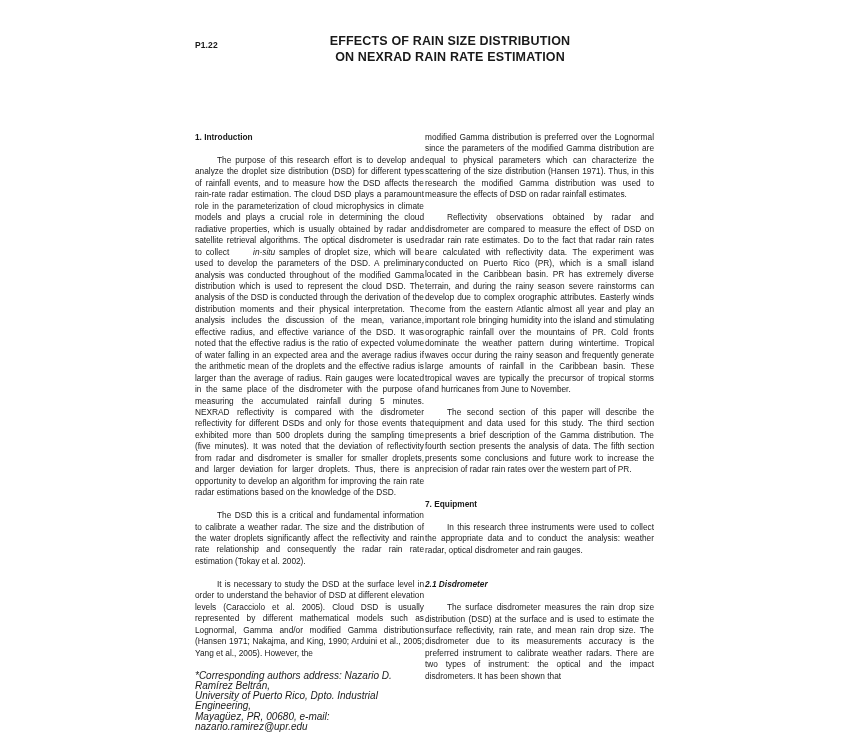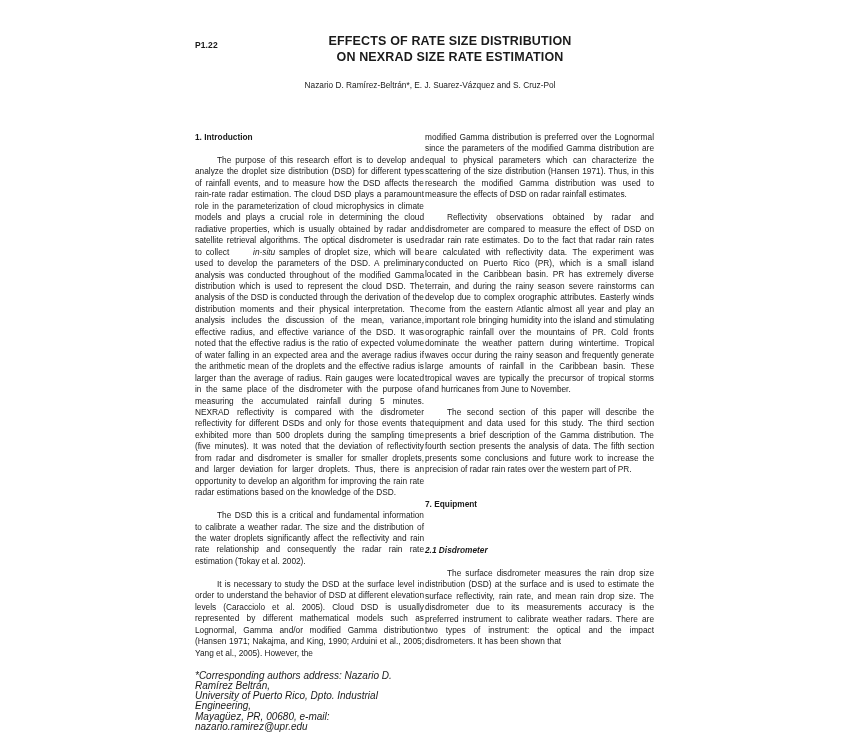--- a/index.html
+++ b/index.html
@@ -111,25 +111,24 @@
   }
 </style>
 </head>
 <body>
 
 <div class="page">
 
   <div class="header">
     <div class="paper-id">P1.22</div>
     <div class="title-block">
-      <div class="title-line">EFFECTS OF RATE SIZE DISTRIBUTION</div>
-      <div class="title-line">ON NEXRAD SIZE RATE ESTIMATION</div>
+      <div class="title-line">EFFECTS OF RAIN SIZE DISTRIBUTION</div>
+      <div class="title-line">ON NEXRAD RAIN RATE ESTIMATION</div>
     </div>
     <div class="authors-block">
-      <div class="author-line">Nazario D. Ramírez-Beltrán*, E. J. Suarez-Vázquez and S. Cruz-Pol</div>
     </div>
   </div>
 
   <div class="columns">
 
     <div class="col">
       <h2 class="sec">1.  Introduction</h2>
       <div class="gap-sm"></div>
       <p class="para"><span>The purpose of this research effort is to develop and analyze the droplet size distribution (DSD) for different types of rainfall events, and to measure how the DSD affects the rain-rate radar estimation.  The cloud DSD plays a paramount role in the parameterization of cloud microphysics in climate models and plays a crucial role in determining the cloud radiative properties, which is usually obtained by radar and satellite retrieval algorithms.  The optical disdrometer is used to collect </span><em class="it">in-situ</em><span> samples of droplet size, which will be used to develop the parameters of the DSD.  A preliminary analysis was conducted throughout of the modified Gamma distribution which is used to represent the cloud DSD.  The analysis of the DSD is conducted through the derivation of the distribution moments and their physical interpretation.  The analysis includes the discussion of the mean, variance, effective radius, and effective variance of the DSD.  It was noted that the effective radius is the ratio of expected volume of water falling in an expected area and the average radius if the arithmetic mean of the droplets and the effective radius is larger than the average of radius.  Rain gauges were located in the same place of the disdrometer with the purpose of measuring the accumulated rainfall during 5 minutes.  NEXRAD reflectivity is compared with the disdrometer reflectivity for different DSDs and only for those events that exhibited more than 500 droplets during the sampling time (five minutes).  It was noted that the deviation of reflectivity from radar and disdrometer is smaller for smaller droplets, and larger deviation for larger droplets.  Thus, there is an opportunity to develop an algorithm for improving the rain rate radar estimations based on the knowledge of the DSD.</span></p>
       <div class="gap-sm"></div>
@@ -146,20 +145,21 @@
 
     <div class="col">
       <p class="para noindent">modified Gamma distribution is preferred over the Lognormal since the parameters of the modified Gamma distribution are equal to physical parameters which can characterize the scattering of the size distribution (Hansen 1971).  Thus, in this research the modified Gamma distribution was used to measure the effects of DSD on radar rainfall estimates.</p>
       <div class="gap-sm"></div>
       <p class="para">Reflectivity observations obtained by radar and disdrometer are compared to measure the effect of DSD on radar rain rate estimates. Do to the fact that radar rain rates are calculated with reflectivity data.   The experiment was conducted on Puerto Rico (PR), which is a small island located in the Caribbean basin.  PR has extremely diverse terrain, and during the rainy season severe rainstorms can develop due to complex orographic attributes.  Easterly winds come from the eastern Atlantic almost all year and play an important role bringing humidity into the island and stimulating orographic rainfall over the mountains of PR.  Cold fronts dominate the weather pattern during wintertime. Tropical waves occur during the rainy season and frequently generate large amounts of rainfall in the Caribbean basin.  These tropical waves are typically the precursor of tropical storms and hurricanes from June to November.</p>
       <div class="gap-sm"></div>
       <p class="para">The second section of this paper will describe the equipment and data used for this study.   The third section presents a brief description of the Gamma distribution.  The fourth section presents the analysis of data.  The fifth section presents some conclusions and future work to increase the precision of radar rain rates over the western part of PR.</p>
       <div class="gap-lg"></div>
       <h2 class="sec">7. Equipment</h2>
       <div class="gap-sm"></div>
+      <p class="para">In this research three instruments were used to collect the appropriate data and to conduct the analysis: weather radar, optical disdrometer and rain gauges.</p>
       <div class="gap-lg"></div>
       <h3 class="subsec">2.1 Disdrometer</h3>
       <div class="gap-sm"></div>
       <p class="para">The surface disdrometer measures the rain drop size distribution (DSD) at the surface and is used to estimate the surface reflectivity, rain rate, and mean rain drop size.   The disdrometer due to its measurements accuracy is the preferred instrument to calibrate weather radars.   There are two types of instrument: the optical and the impact disdrometers.  It has been shown that</p>
     </div>
 
   </div>
 </div>
 
 </body></html>

